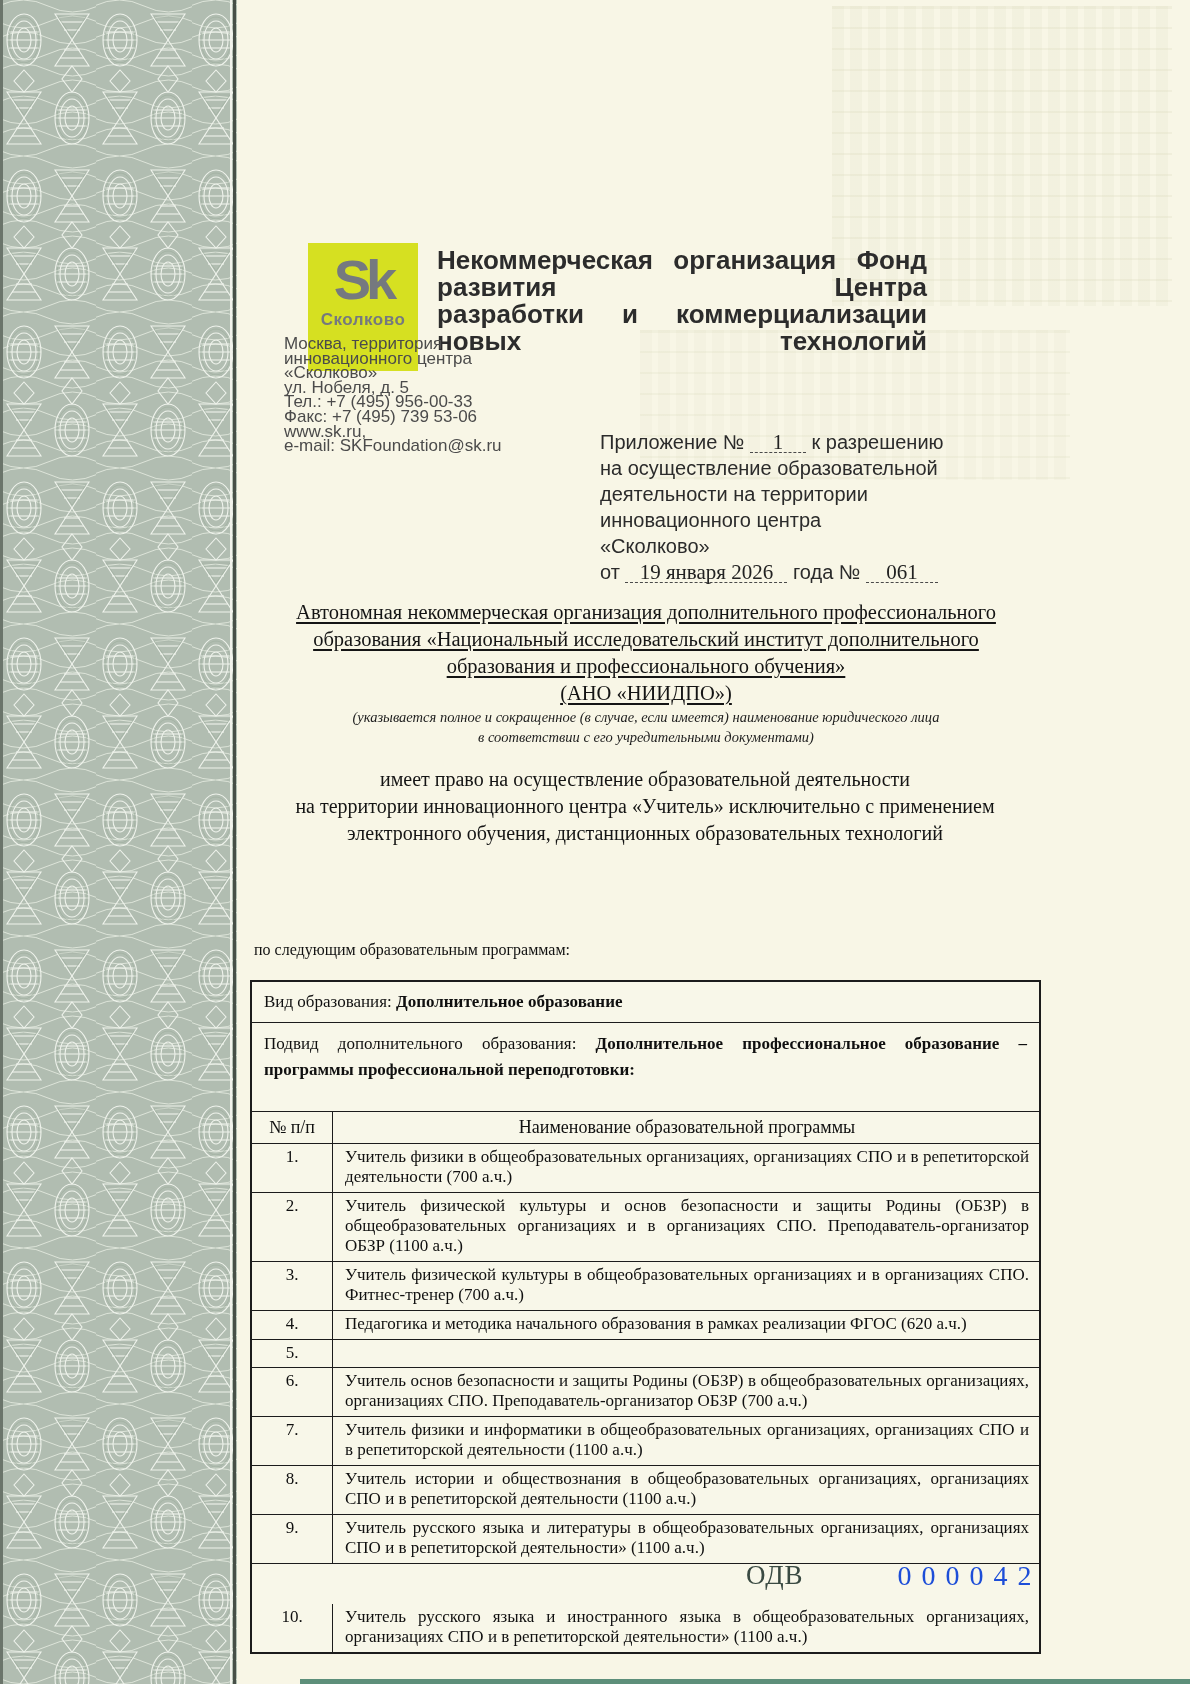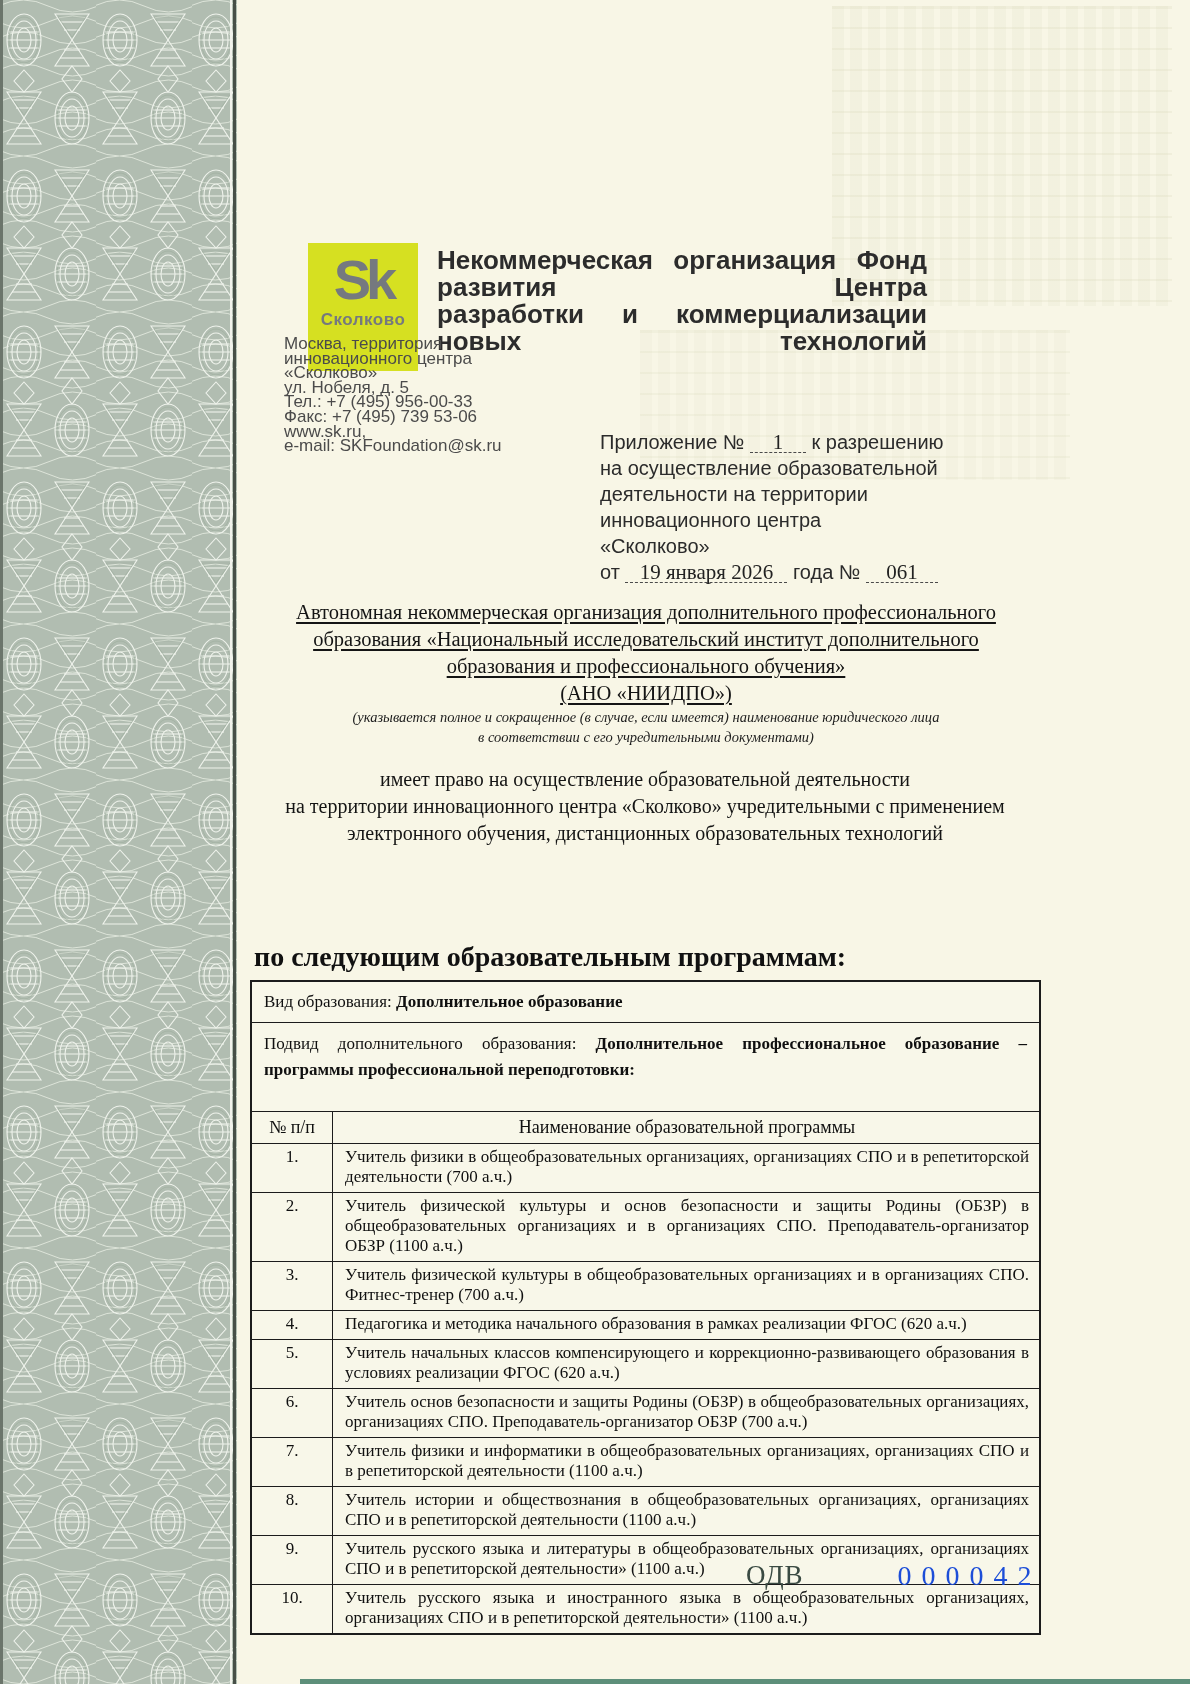--- a/index.html
+++ b/index.html
@@ -63,32 +63,32 @@
   .org-note{
     position:absolute;left:252px;top:708px;width:788px;text-align:center;
     font-size:14.5px;line-height:19.5px;color:#1d1d1d;font-style:italic;
   }
   .rights{
     position:absolute;left:220px;top:766px;width:850px;text-align:center;
     font-size:20px;line-height:27px;color:#141414;
   }
   .programs-heading{
     position:absolute;left:254px;top:941px;
-    font-size:28px;font-weight:bold;color:#111;
+    font-size:16px;font-weight:normal;color:#111;
   }
   
   .doc-table{
     position:absolute;left:250px;top:980px;width:787px;
     border:2px solid #1c1c1c;background:rgba(255,255,255,.12);
     font-size:17px;color:#101010;
   }
   .t-full{padding:8px 12px 9px;border-bottom:1.6px solid #1c1c1c;text-align:justify;line-height:23px;}
   .t-sub{padding-bottom:28px;line-height:26px;}
   .t-flex{display:flex;border-bottom:1.6px solid #1c1c1c;}
-  .t-flex:last-child{border-bottom:none;}
+  .t-flex:last-child{border-bottom:none;margin-top:40px;}
   .t-num{width:80px;flex:none;border-right:1.6px solid #1c1c1c;text-align:center;padding:3px 0 4px;}
   .t-name{flex:1;padding:3px 10px 5px 12px;text-align:justify;line-height:20px;}
   .t-head .t-num,.t-head .t-name{text-align:center;font-size:18px;padding-top:4px;padding-bottom:5px;line-height:22px;}
   
   .serial{
     position:absolute;left:746px;top:1560px;display:flex;align-items:flex-start;
     color:#3a4a42;font-size:27px;
   }
   .serial-prefix{letter-spacing:1px;}
   .serial-number{margin-left:94px;letter-spacing:10px;font-size:28px;color:#1d4ed8;}
@@ -212,21 +212,21 @@
     <div class="u">(АНО «НИИДПО»)</div>
   </div>
 
   <div class="org-note">
     <div>(указывается полное и сокращенное (в случае, если имеется) наименование юридического лица</div>
     <div>в соответствии с его учредительными документами)</div>
   </div>
 
   <div class="rights">
     <div>имеет право на осуществление образовательной деятельности</div>
-    <div>на территории инновационного центра «Сколково» учредительными с применением</div>
+    <div>на территории инновационного центра «Учитель» исключительно с применением</div>
     <div>электронного обучения, дистанционных образовательных технологий</div>
   </div>
 
   <div class="programs-heading">по следующим образовательным программам:</div>
 
   <div class="doc-table">
     <div class="t-full">
       <span>Вид образования:</span>
       <b>Дополнительное образование</b>
     </div>
@@ -249,21 +249,20 @@
     <div class="t-flex">
       <div class="t-num">3.</div>
       <div class="t-name">Учитель физической культуры в общеобразовательных организациях и в организациях СПО. Фитнес-тренер (700 а.ч.)</div>
     </div>
     <div class="t-flex">
       <div class="t-num">4.</div>
       <div class="t-name">Педагогика и методика начального образования в рамках реализации ФГОС (620 а.ч.)</div>
     </div>
     <div class="t-flex">
       <div class="t-num">5.</div>
-      <div class="t-name">Учитель начальных классов компенсирующего и коррекционно-развивающего образования в условиях реализации ФГОС (620 а.ч.)</div>
     </div>
     <div class="t-flex">
       <div class="t-num">6.</div>
       <div class="t-name">Учитель основ безопасности и защиты Родины (ОБЗР) в общеобразовательных организациях, организациях СПО. Преподаватель-организатор ОБЗР (700 а.ч.)</div>
     </div>
     <div class="t-flex">
       <div class="t-num">7.</div>
       <div class="t-name">Учитель физики и информатики в общеобразовательных организациях, организациях СПО и в репетиторской деятельности (1100 а.ч.)</div>
     </div>
     <div class="t-flex">

